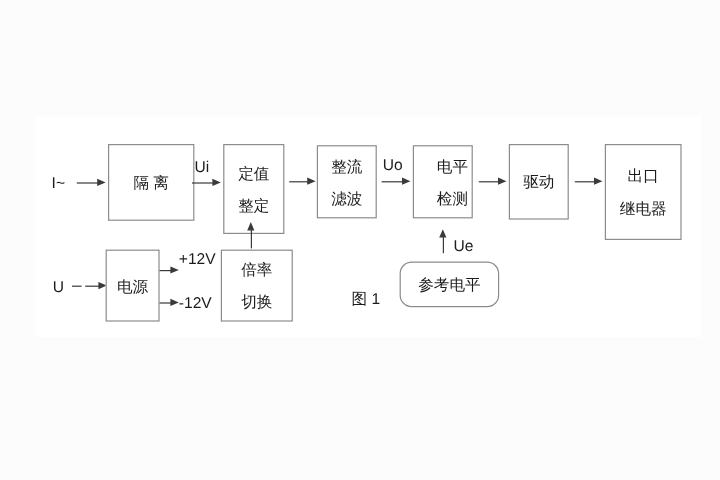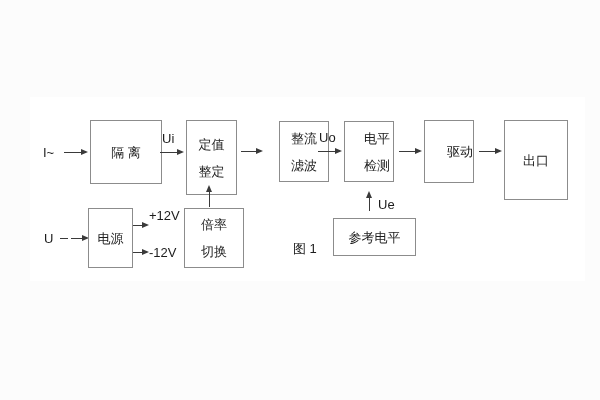--- a/index.html
+++ b/index.html
@@ -45,43 +45,44 @@
   <span class="sig" style="left:162px;top:131px;text-align:center;">Ui</span>
   <div class="hline head" style="left:160px;top:152px;width:18px;"></div>
 
   <div class="box" style="left:186px;top:120px;width:51px;height:75px;">
     <span class="ln">定值</span>
     <span class="ln">整定</span>
   </div>
 
   <div class="hline head" style="left:241px;top:151px;width:16px;"></div>
 
-  <div class="box" style="left:264px;top:121px;width:50px;height:61px;margin-left:15px;">
+  <div class="box" style="left:264px;top:121px;width:50px;height:61px;">
     <span class="ln">整流</span>
     <span class="ln">滤波</span>
   </div>
 
   <span class="sig" style="left:319px;top:130px;">Uo</span>
   <div class="hline head" style="left:318px;top:151px;width:18px;"></div>
 
   <div class="box" style="left:344px;top:121px;width:50px;height:61px;padding-left:16px;">
     <span class="ln">电平</span>
     <span class="ln">检测</span>
   </div>
 
   <div class="hline head" style="left:399px;top:151px;width:17px;"></div>
 
-  <div class="box" style="left:424px;top:120px;width:50px;height:63px;align-items:flex-end;">
+  <div class="box" style="left:424px;top:120px;width:50px;height:63px;">
     <span class="ln">驱动</span>
   </div>
 
   <div class="hline head" style="left:479px;top:151px;width:17px;"></div>
 
   <div class="box" style="left:504px;top:120px;width:64px;height:80px;">
     <span class="ln">出口</span>
+    <span class="ln">继电器</span>
   </div>
 
   <span class="sig" style="left:44px;top:231px;">U</span>
   <div class="hline" style="left:60px;top:238px;width:8px;"></div>
   <div class="hline head" style="left:71px;top:238px;width:12px;"></div>
 
   <div class="box" style="left:88px;top:208px;width:45px;height:60px;">
     <span class="ln">电源</span>
   </div>
 
@@ -94,18 +95,18 @@
   <div class="box" style="left:184px;top:208px;width:60px;height:60px;">
     <span class="ln">倍率</span>
     <span class="ln">切换</span>
   </div>
 
   <div class="vline headup" style="left:209px;top:191px;height:16px;"></div>
 
   <div class="vline headup" style="left:369px;top:197px;height:14px;"></div>
   <span class="sig" style="left:378px;top:197px;text-align:right;">Ue</span>
 
-  <div class="box" style="left:333px;top:218px;width:83px;height:38px;">
+  <div class="box" style="left:333px;top:218px;width:83px;height:38px;border-radius:10px;">
     <span class="ln">参考电平</span>
   </div>
 
   <span class="cap" style="left:293px;top:241px;">图 1</span>
 </div>
 
 </body></html>

